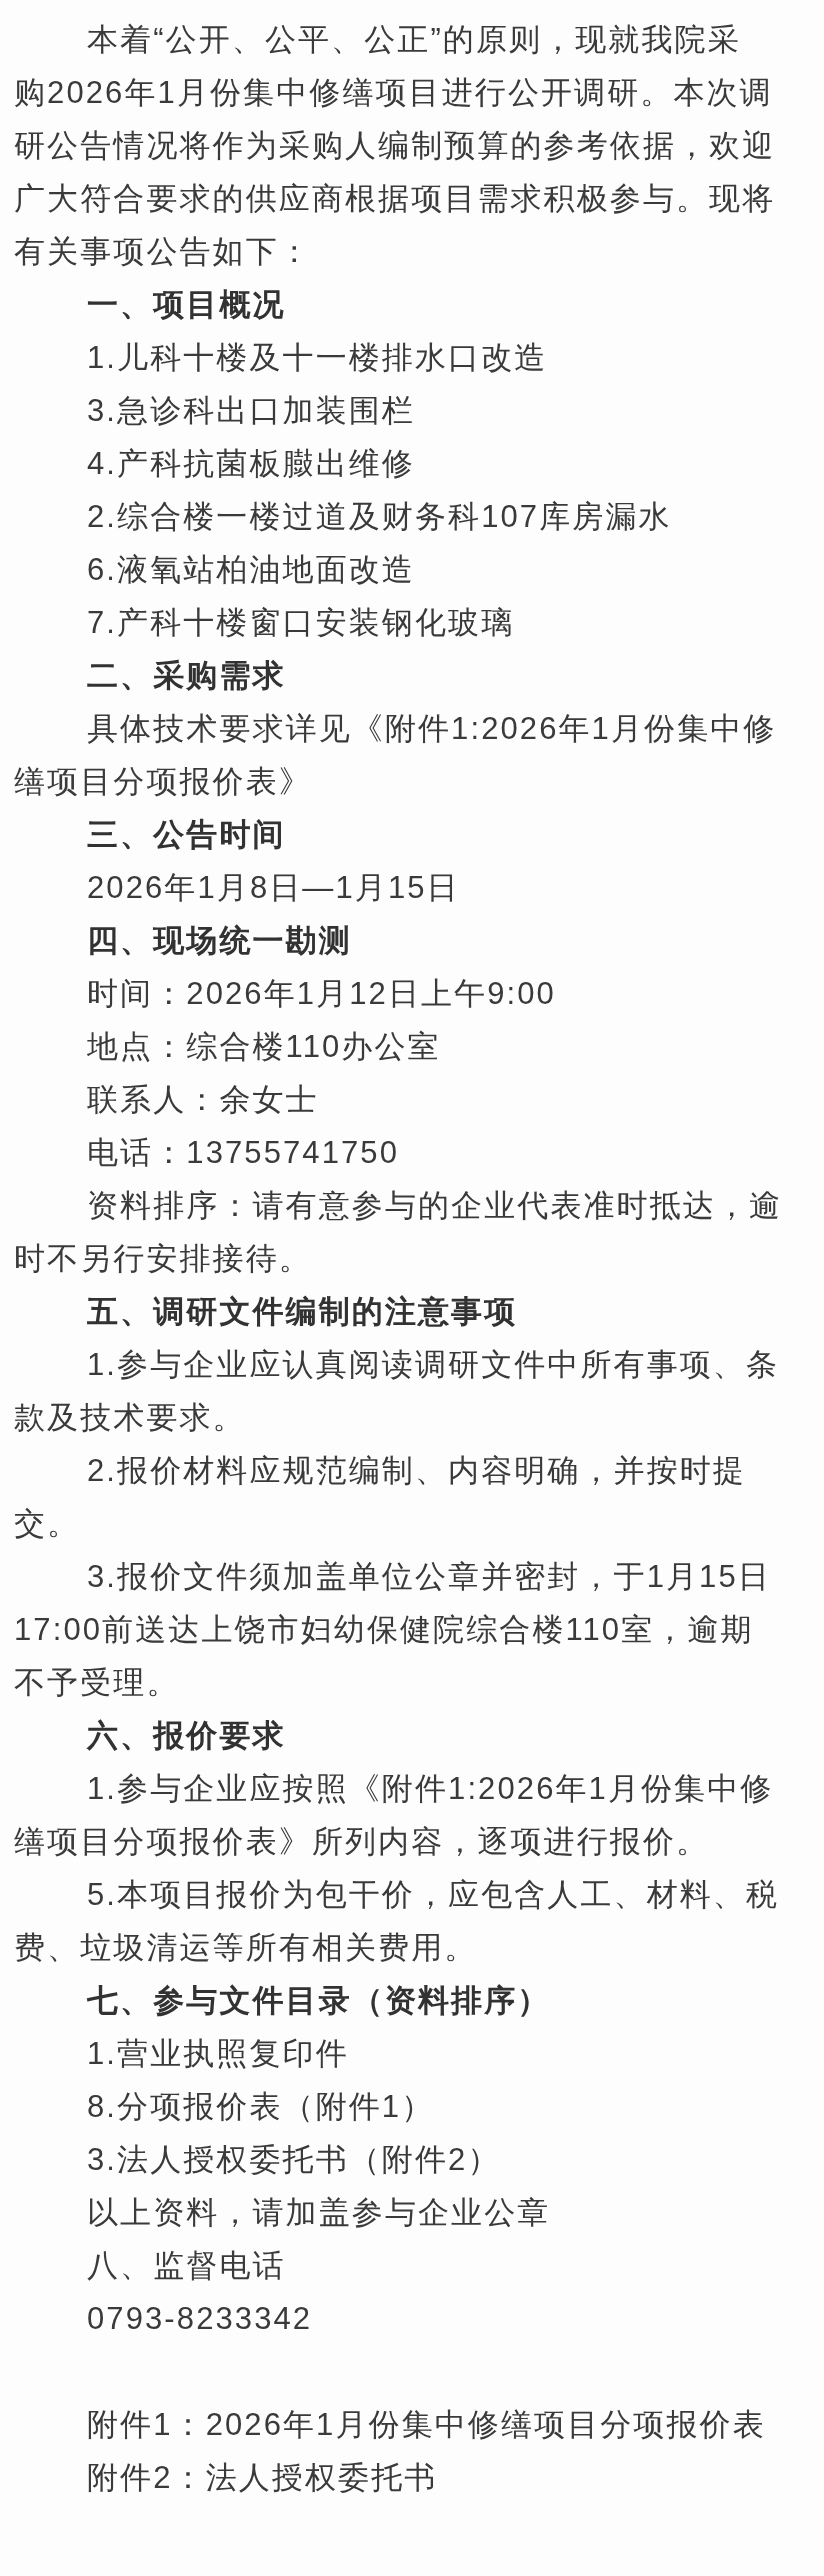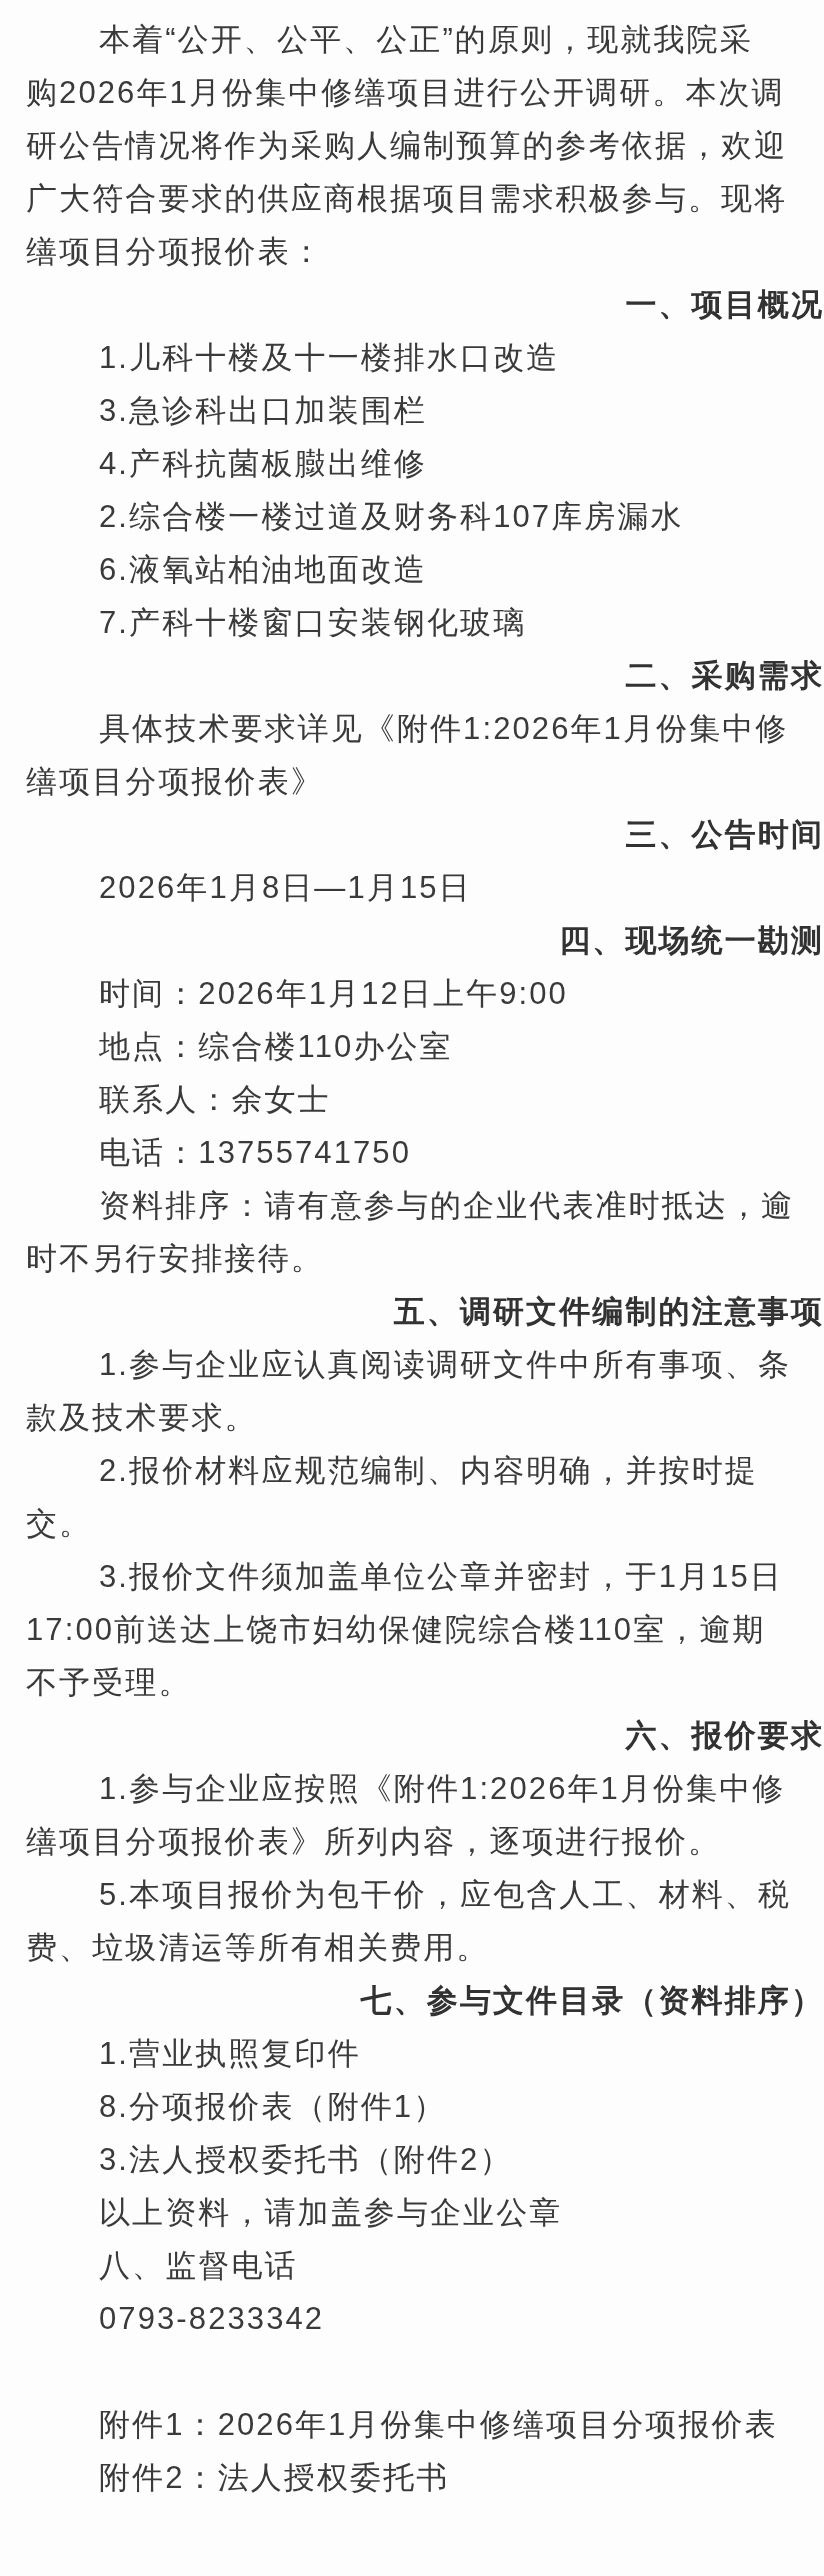--- a/index.html
+++ b/index.html
@@ -18,47 +18,45 @@
     color: #3a3a3a;
     font-size: 31px;
     letter-spacing: 2.1px;
   }
   .line {
     height: 53px;
     line-height: 53px;
     white-space: nowrap;
     padding-left: 23px;
     box-sizing: border-box;
-    margin-left: 12px;
   }
   .line.indent {
     padding-left: 87px;
   }
   .line.heading {
     padding-left: 87px;
     font-weight: 700;
     color: #323232;
-    text-align: right;
   }
   .line.flush {
     padding-left: 14px;
   }
   .line.blank {
     padding: 0;
   }
 </style>
 </head>
 <body>
 
 <div class="doc" style="background: rgb(253, 253, 253); color: rgb(58, 58, 58);">
     <div class="line indent">本着“公开、公平、公正”的原则，现就我院采</div>
     <div class="line flush">购2026年1月份集中修缮项目进行公开调研。本次调</div>
     <div class="line flush">研公告情况将作为采购人编制预算的参考依据，欢迎</div>
     <div class="line flush">广大符合要求的供应商根据项目需求积极参与。现将</div>
-    <div class="line flush">缮项目分项报价表：</div>
+    <div class="line flush">有关事项公告如下：</div>
     <div class="line heading">一、项目概况</div>
     <div class="line indent">1.儿科十楼及十一楼排水口改造</div>
     <div class="line indent">3.急诊科出口加装围栏</div>
     <div class="line indent">4.产科抗菌板臌出维修</div>
     <div class="line indent">2.综合楼一楼过道及财务科107库房漏水</div>
     <div class="line indent">6.液氧站柏油地面改造</div>
     <div class="line indent">7.产科十楼窗口安装钢化玻璃</div>
     <div class="line heading">二、采购需求</div>
     <div class="line indent">具体技术要求详见《附件1:2026年1月份集中修</div>
     <div class="line flush">缮项目分项报价表》</div>

